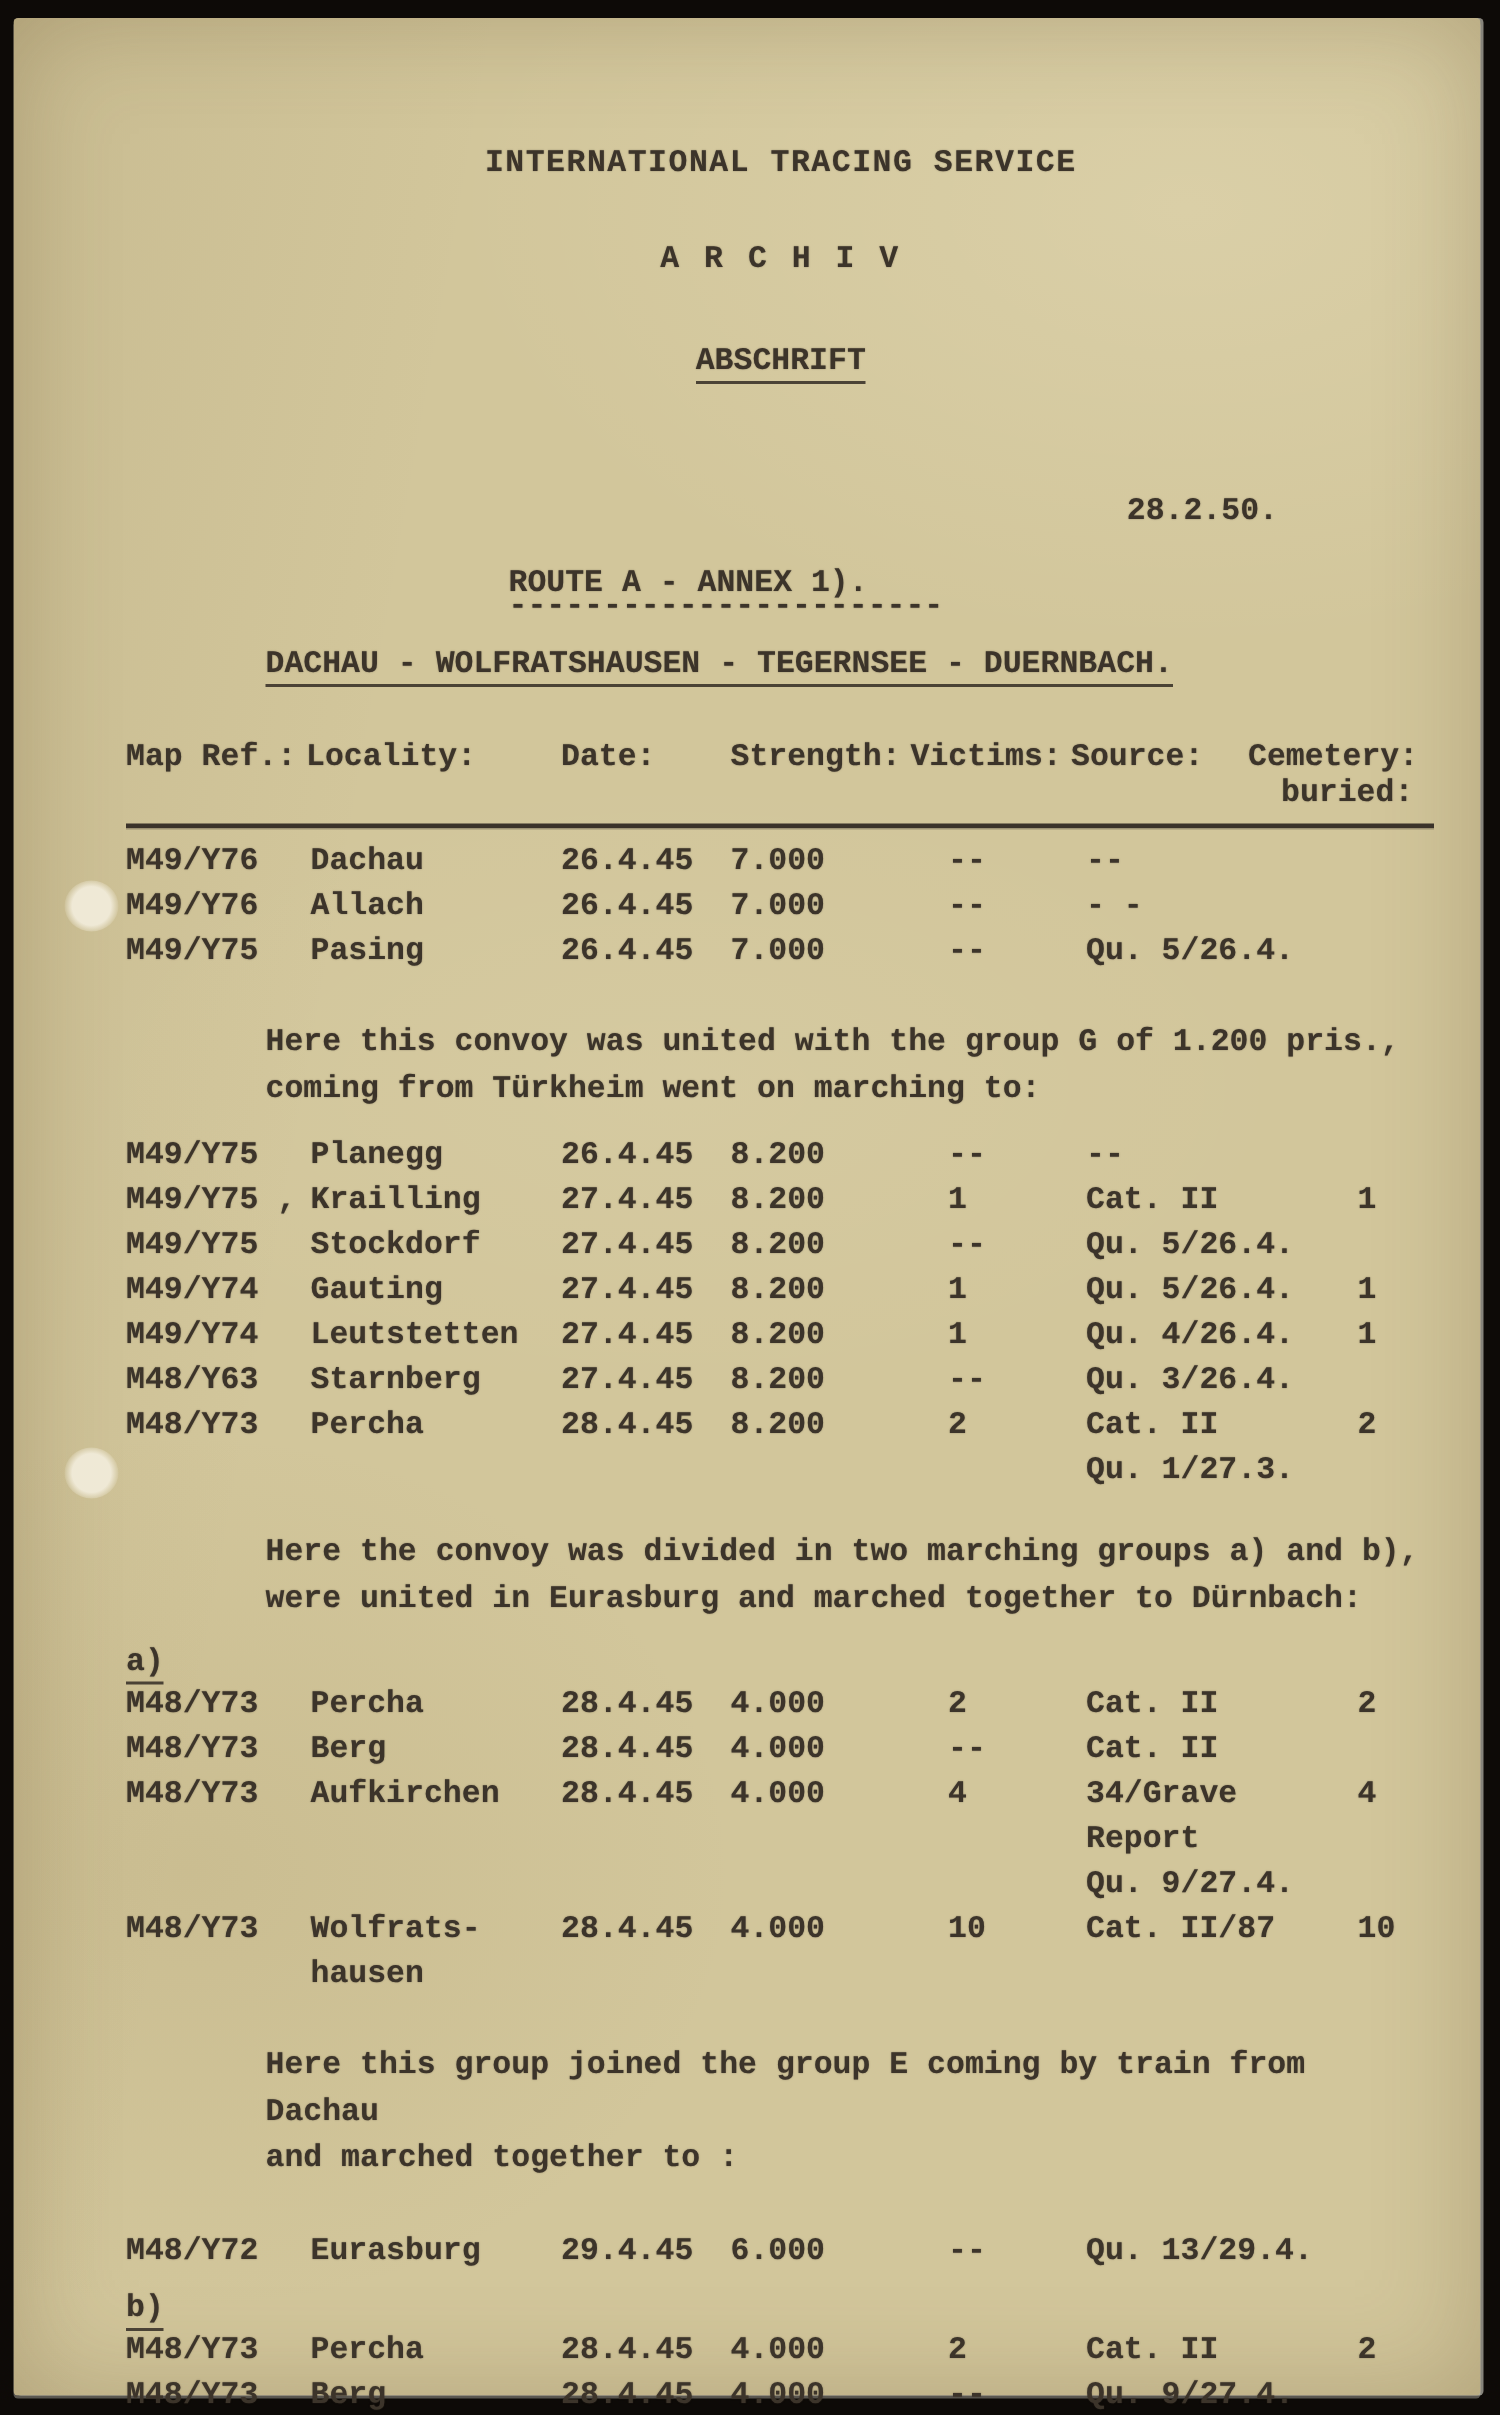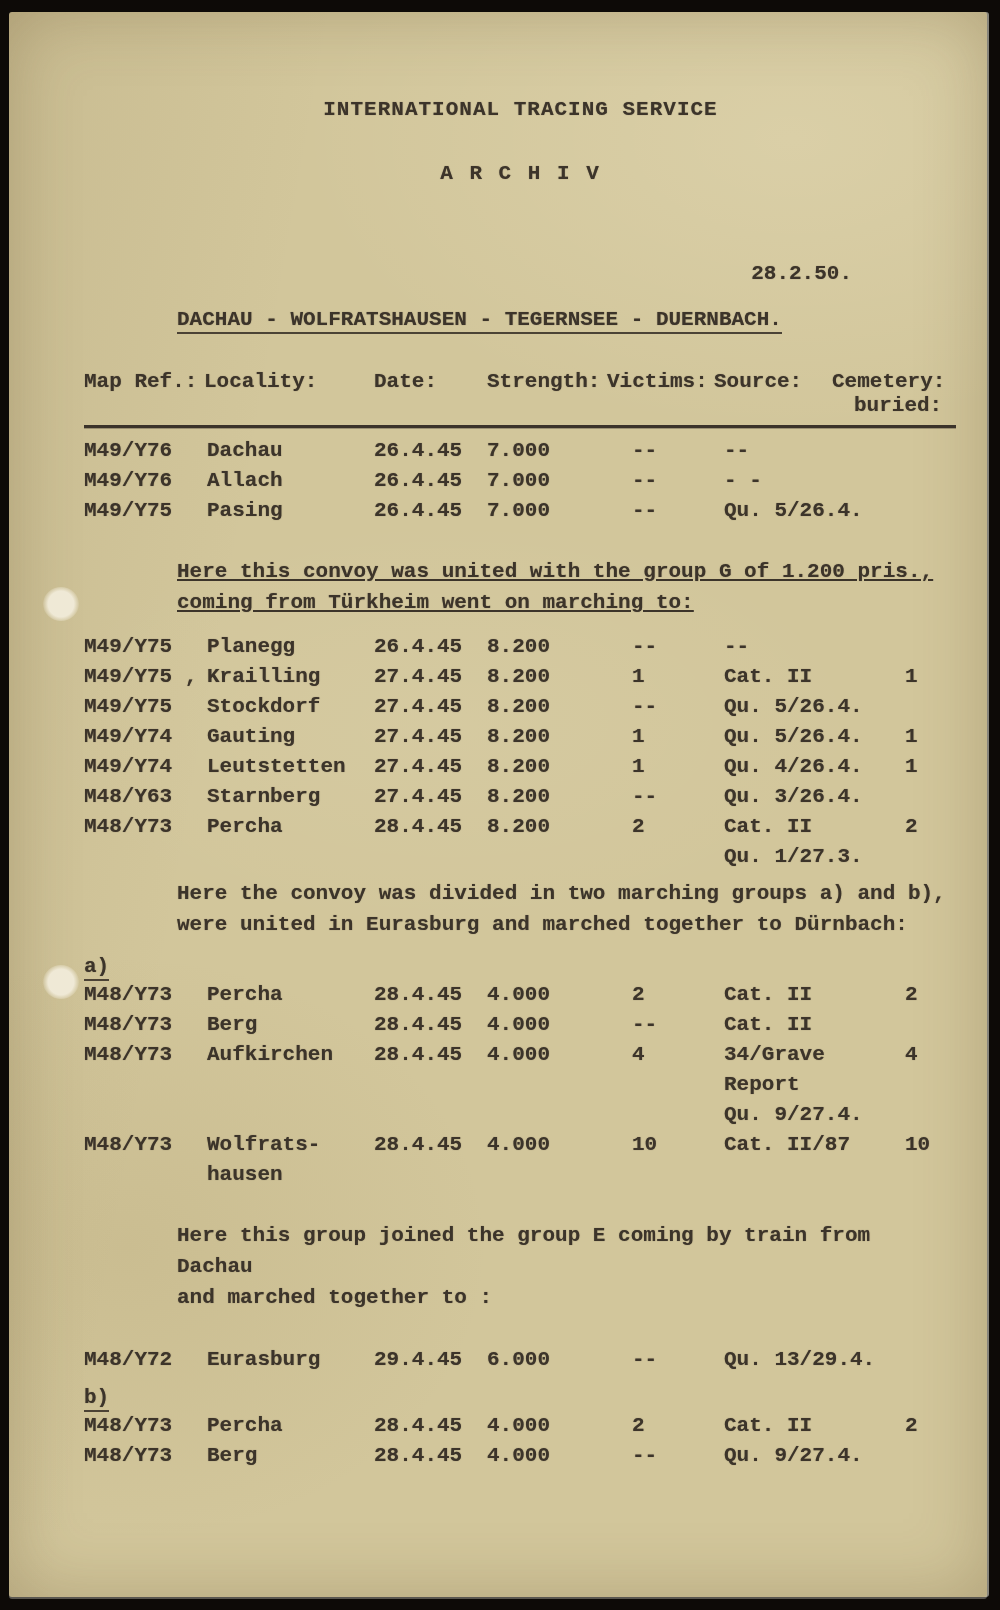--- a/index.html
+++ b/index.html
@@ -39,41 +39,46 @@
   .buried-line{margin-left:770px;line-height:24px;display:inline-block;}
   .hrule{height:3px;background:#3b332a;margin-top:7px;width:872px;box-shadow:0 1px 0 rgba(59,51,42,0.35);}
   .rowgroup{margin:0;}
   .g1{margin-top:8px;}
   .trow{display:grid;grid-template-columns:123px 167px 113px 120px 110px 178px auto;line-height:30px;}
   .c{white-space:pre-line;}
   .c-victims{padding-left:25px;}
   .c-source{padding-left:7px;}
   .c-buried{padding-left:10px;}
   .para{margin-left:93px;line-height:31px;white-space:pre-line;}
-  .p1{margin-top:30px;margin-bottom:14px;text-decoration:underline;}
-  .p2{margin-top:6px;margin-bottom:14px;}
+  .p1{margin-top:30px;margin-bottom:14px;}
+  .p2{margin-top:24px;margin-bottom:14px;}
   .p3{margin-top:30px;margin-bottom:32px;}
   .seclabel{margin-top:12px;line-height:26px;}
   .secb{margin-top:10px;}
 </style>
 </head>
 <body>
 
 <div class="frame">
   <div class="paper">
     <div class="punch hole1"></div>
     <div class="punch hole2"></div>
 
     <div class="content">
 
       <div class="center title">INTERNATIONAL TRACING SERVICE</div>
       <div class="center archiv">A R C H I V</div>
+      <div class="center abschrift"><span class="u">ABSCHRIFT</span></div>
 
       <div class="doc-date">28.2.50.</div>
 
+      <div class="route">
+        <span>ROUTE A  -  ANNEX  1).</span>
+        <span class="route-dashes">-----------------------</span>
+      </div>
 
       <div class="route2"><span class="u">DACHAU - WOLFRATSHAUSEN - TEGERNSEE - DUERNBACH.</span></div>
 
       <div class="theader">
         <div class="theadrow">
           <span>Map Ref.:</span>
           <span>Locality:</span>
           <span>Date:</span>
           <span>Strength:</span>
           <span>Victims:</span>

